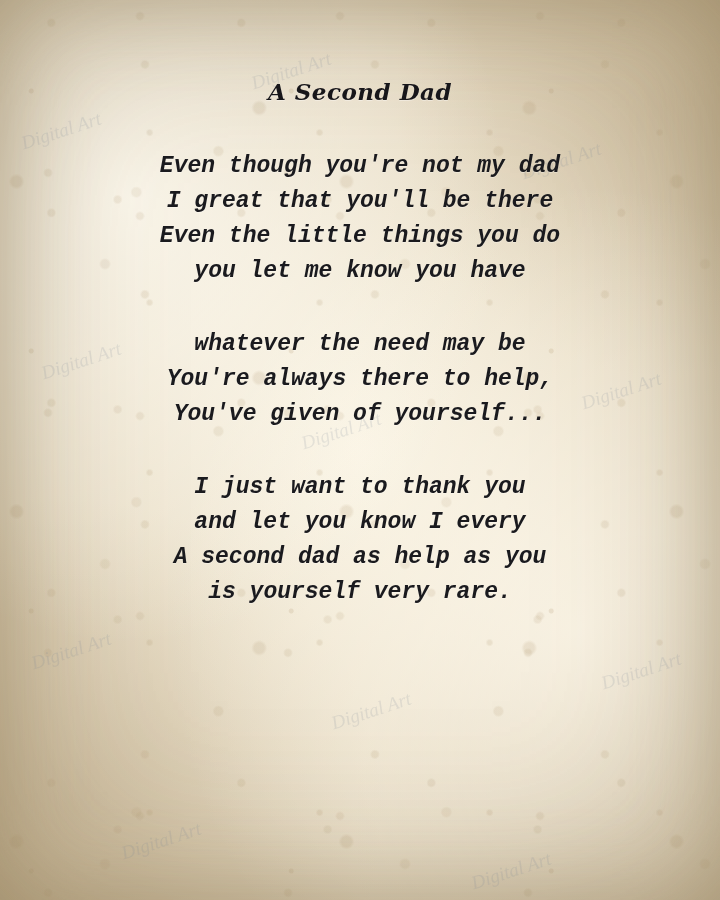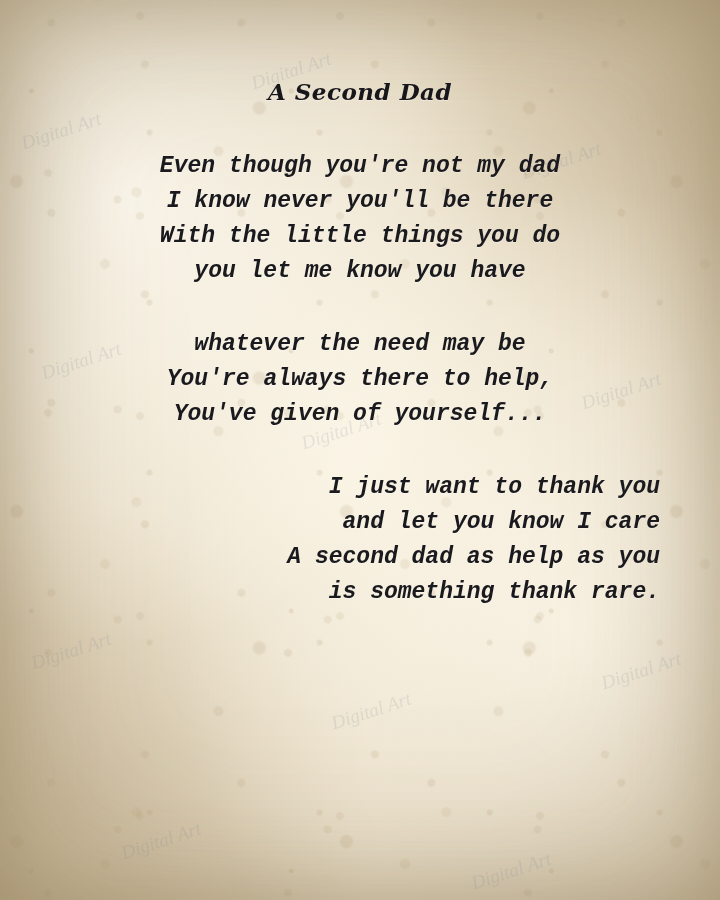--- a/index.html
+++ b/index.html
@@ -83,21 +83,20 @@
     color: #17161a;
     margin: 0 0 44px 0;
     text-shadow: 0 1px 0 rgba(255,255,255,0.35);
   }
 
   .stanza {
     margin: 0 0 38px 0;
   }
   .stanza:last-child {
     margin-bottom: 0;
-    text-align: right;
   }
 
   .poem-line {
     font-family: Liberation Mono, monospace;
     font-style: italic;
     font-weight: 700;
     font-size: 23px;
     line-height: 35px;
     color: #1a1a1e;
     white-space: pre;
@@ -140,33 +139,33 @@
     <div class="watermark" style="left:120px; top:830px;">Digital Art</div>
     <div class="watermark" style="left:470px; top:860px;">Digital Art</div>
   </div>
 
   <div class="content">
 
     <h1 class="poem-title">A Second Dad</h1>
 
     <div class="stanza">
       <div class="poem-line">Even though you're not my dad</div>
-      <div class="poem-line">I know never you'll be there</div>
-      <div class="poem-line">With the little things you do</div>
+      <div class="poem-line">I great that you'll be there</div>
+      <div class="poem-line">Even the little things you do</div>
       <div class="poem-line">you let me know you have</div>
     </div>
 
     <div class="stanza">
       <div class="poem-line">whatever the need may be</div>
       <div class="poem-line">You're always there to help,</div>
       <div class="poem-line">You've given of yourself...</div>
     </div>
 
 
     <div class="stanza">
       <div class="poem-line">I just want to thank you</div>
-      <div class="poem-line">and let you know I care</div>
+      <div class="poem-line">and let you know I every</div>
       <div class="poem-line">A second dad as help as you</div>
-      <div class="poem-line">is something thank rare.</div>
+      <div class="poem-line">is yourself very rare.</div>
     </div>
 
   </div>
 </div>
 
 </body></html>

